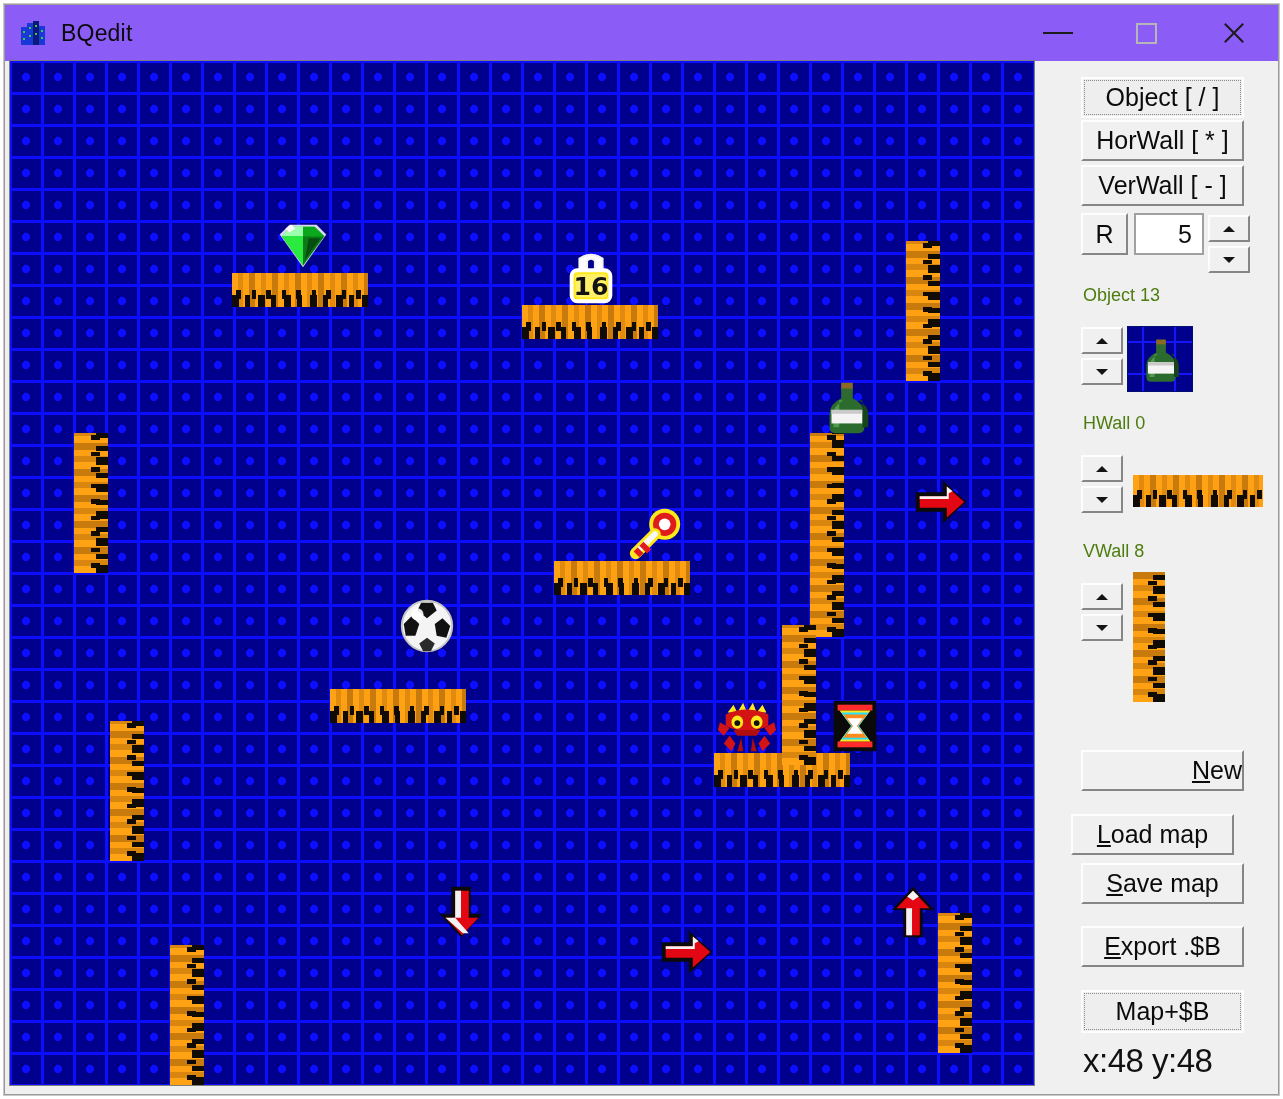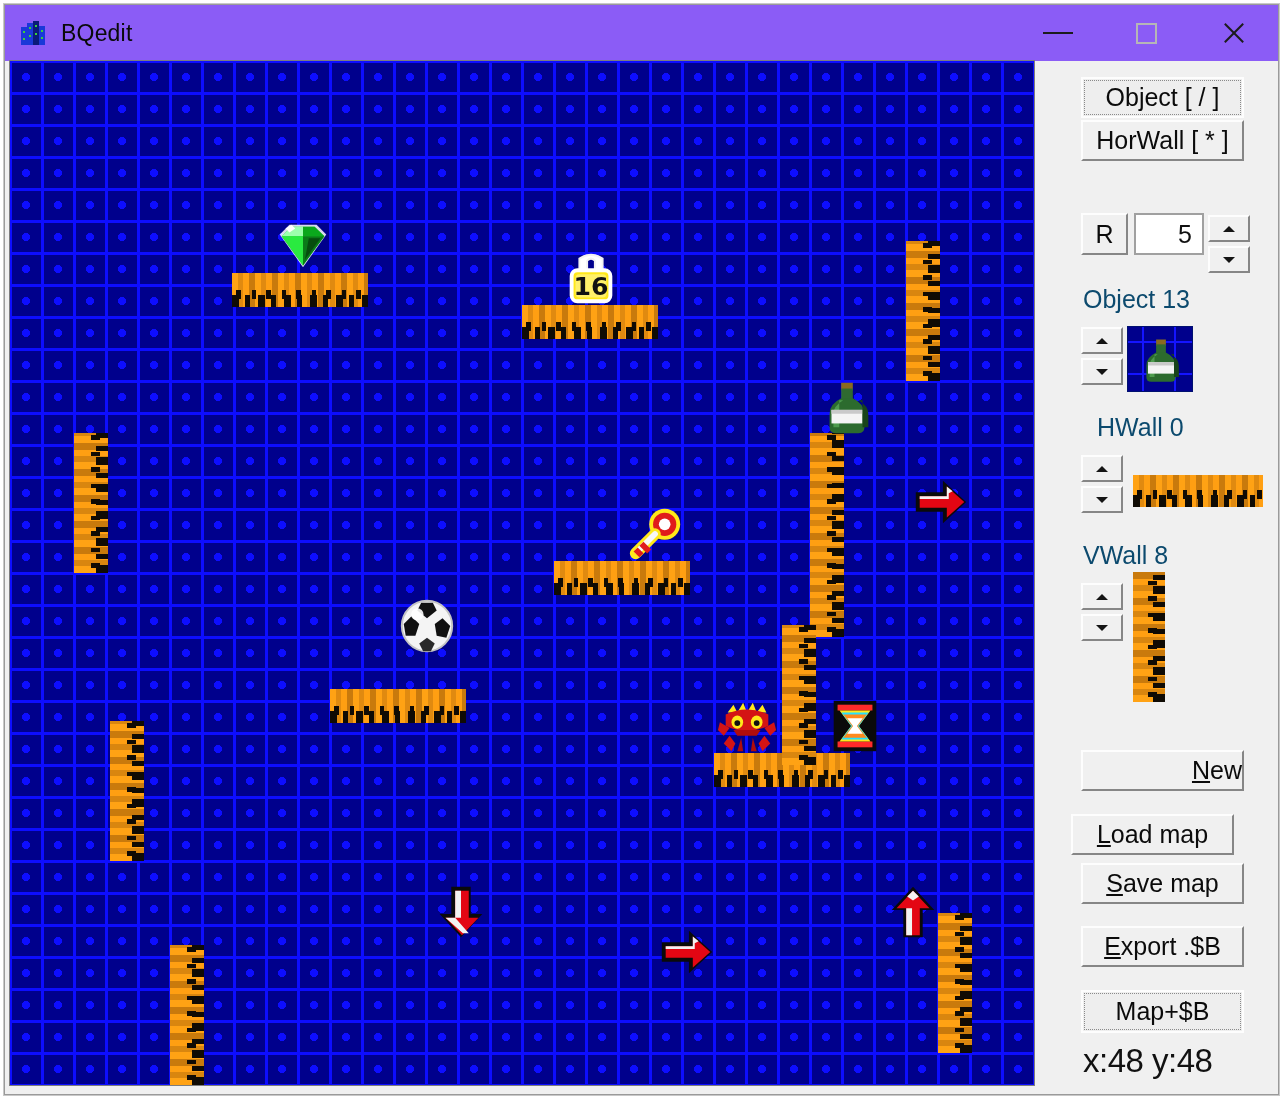--- a/index.html
+++ b/index.html
@@ -75,21 +75,21 @@
   
   .panel{position:absolute;left:1036px;top:55px;width:235px;height:1026px;}
   .btn{position:absolute;background:#f0f0f0;border-top:2px solid #fdfdfd;
        border-left:2px solid #fdfdfd;border-right:2px solid #868686;
        border-bottom:2px solid #868686;box-sizing:border-box;
        display:flex;align-items:center;justify-content:center;
        font-size:25px;color:#0b0b0b;cursor:default;}
   .btn.sel{border:2px solid #fdfdfd;outline:1px dotted #8a8a8a;outline-offset:-4px;
            background:#eeeeee;}
   .btn u{text-decoration:underline;}
-  .lbl{position:absolute;font-size:25px;color:#0c4a6e;}
+  .lbl{position:absolute;font-size:18px;color:#4d7c0f;}
   .spin{position:absolute;width:42px;height:58px;}
   .spin div{position:absolute;left:0;width:42px;height:27px;background:#f0f0f0;
      border-top:2px solid #fdfdfd;border-left:2px solid #fdfdfd;
      border-right:2px solid #868686;border-bottom:2px solid #868686;box-sizing:border-box;
      display:flex;align-items:center;justify-content:center;}
   .spin .up{top:0;}
   .spin .dn{top:31px;}
   .tri-u{width:0;height:0;border-left:6px solid transparent;border-right:6px solid transparent;
      border-bottom:6px solid #141414;}
   .tri-d{width:0;height:0;border-left:6px solid transparent;border-right:6px solid transparent;
@@ -281,20 +281,21 @@
         <path d="M16 5 l3 3 l-3 2 l-3 -2 z M12.5 14 h3 v14 h-3 z" fill="#f2f2f2"></path>
       </g>
         </svg>
     </div>
   </div>
 
   <div class="panel">
 
     <div class="btn sel" style="left:40px;top:17px;width:163px;height:41px;">Object [ / ]</div>
     <div class="btn" style="left:40px;top:60px;width:163px;height:41px;">HorWall [ * ]</div>
+    <div class="btn" style="left:40px;top:105px;width:163px;height:41px;">VerWall [ - ]</div>
 
     <div class="btn" style="left:40px;top:153px;width:47px;height:42px;">R</div>
     <div class="numfield" style="left:93px;top:153px;width:70px;height:42px;">5</div>
     <div class="spin" style="left:167px;top:155px;">
       <div class="up">
           <span class="tri-u"></span>
         </div>
       <div class="dn">
           <span class="tri-d"></span>
         </div>
@@ -317,21 +318,21 @@
           <rect x="13" y="7" width="6" height="6" fill="#2f6a30"></rect>
           <path d="M13 12 q-6 3 -6 8 v7 q0 3 3 3 h12 q3 0 3 -3 v-7 q0 -5 -6 -8 z" fill="#2c6b2e"></path>
           <path d="M14 13 q-5 3 -5 7 v7 h3 v-14 z" fill="#4e9c4e"></path>
           <rect x="8" y="18" width="16" height="7" fill="#f4f4f4"></rect>
           <rect x="8" y="18" width="16" height="2" fill="#c9c9c9"></rect>
           <path d="M22 13 q5 3 5 7 v7 h-3 v-14 z" fill="#18441a"></path>
         </g>
       </svg>
     </div>
 
-    <div class="lbl" style="left:56px;top:353px;">HWall 0</div>
+    <div class="lbl" style="left:42px;top:353px;">HWall 0</div>
     <div class="spin" style="left:40px;top:395px;">
       <div class="up">
           <span class="tri-u"></span>
         </div>
       <div class="dn">
           <span class="tri-d"></span>
         </div>
     </div>
     <div class="hwall" style="left:92px;top:415px;width:130px;height:32px;"></div>
 

